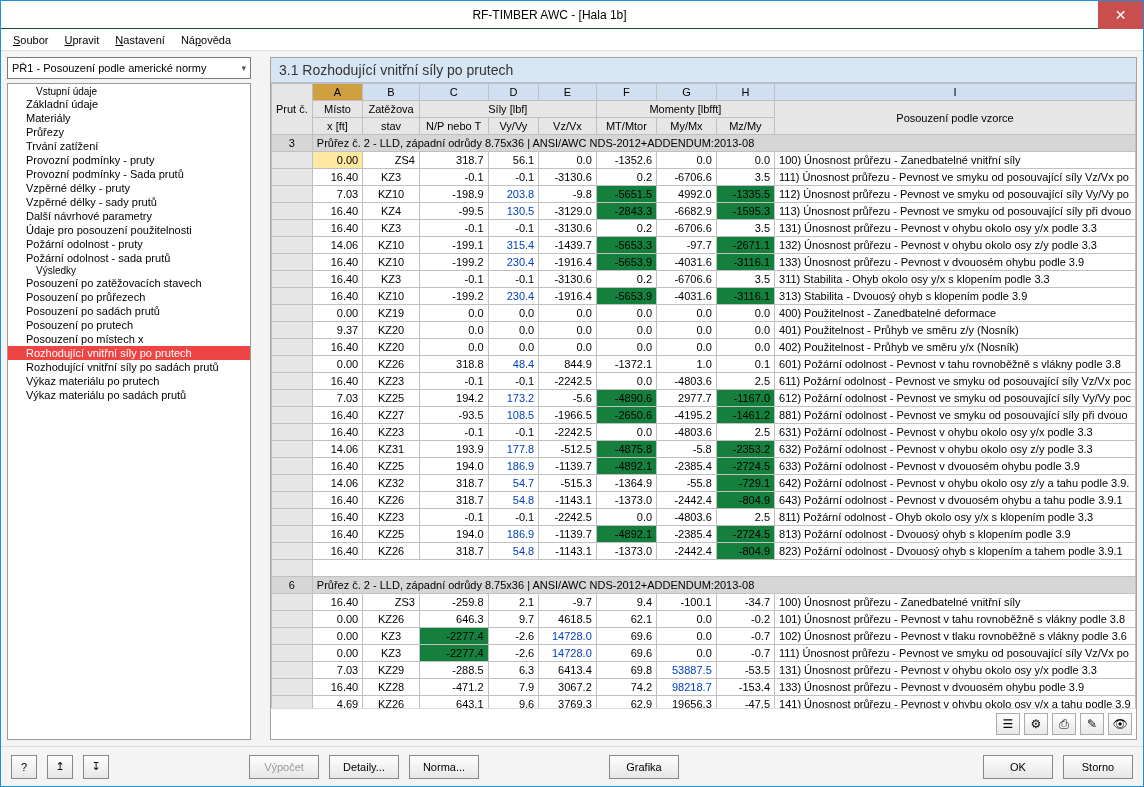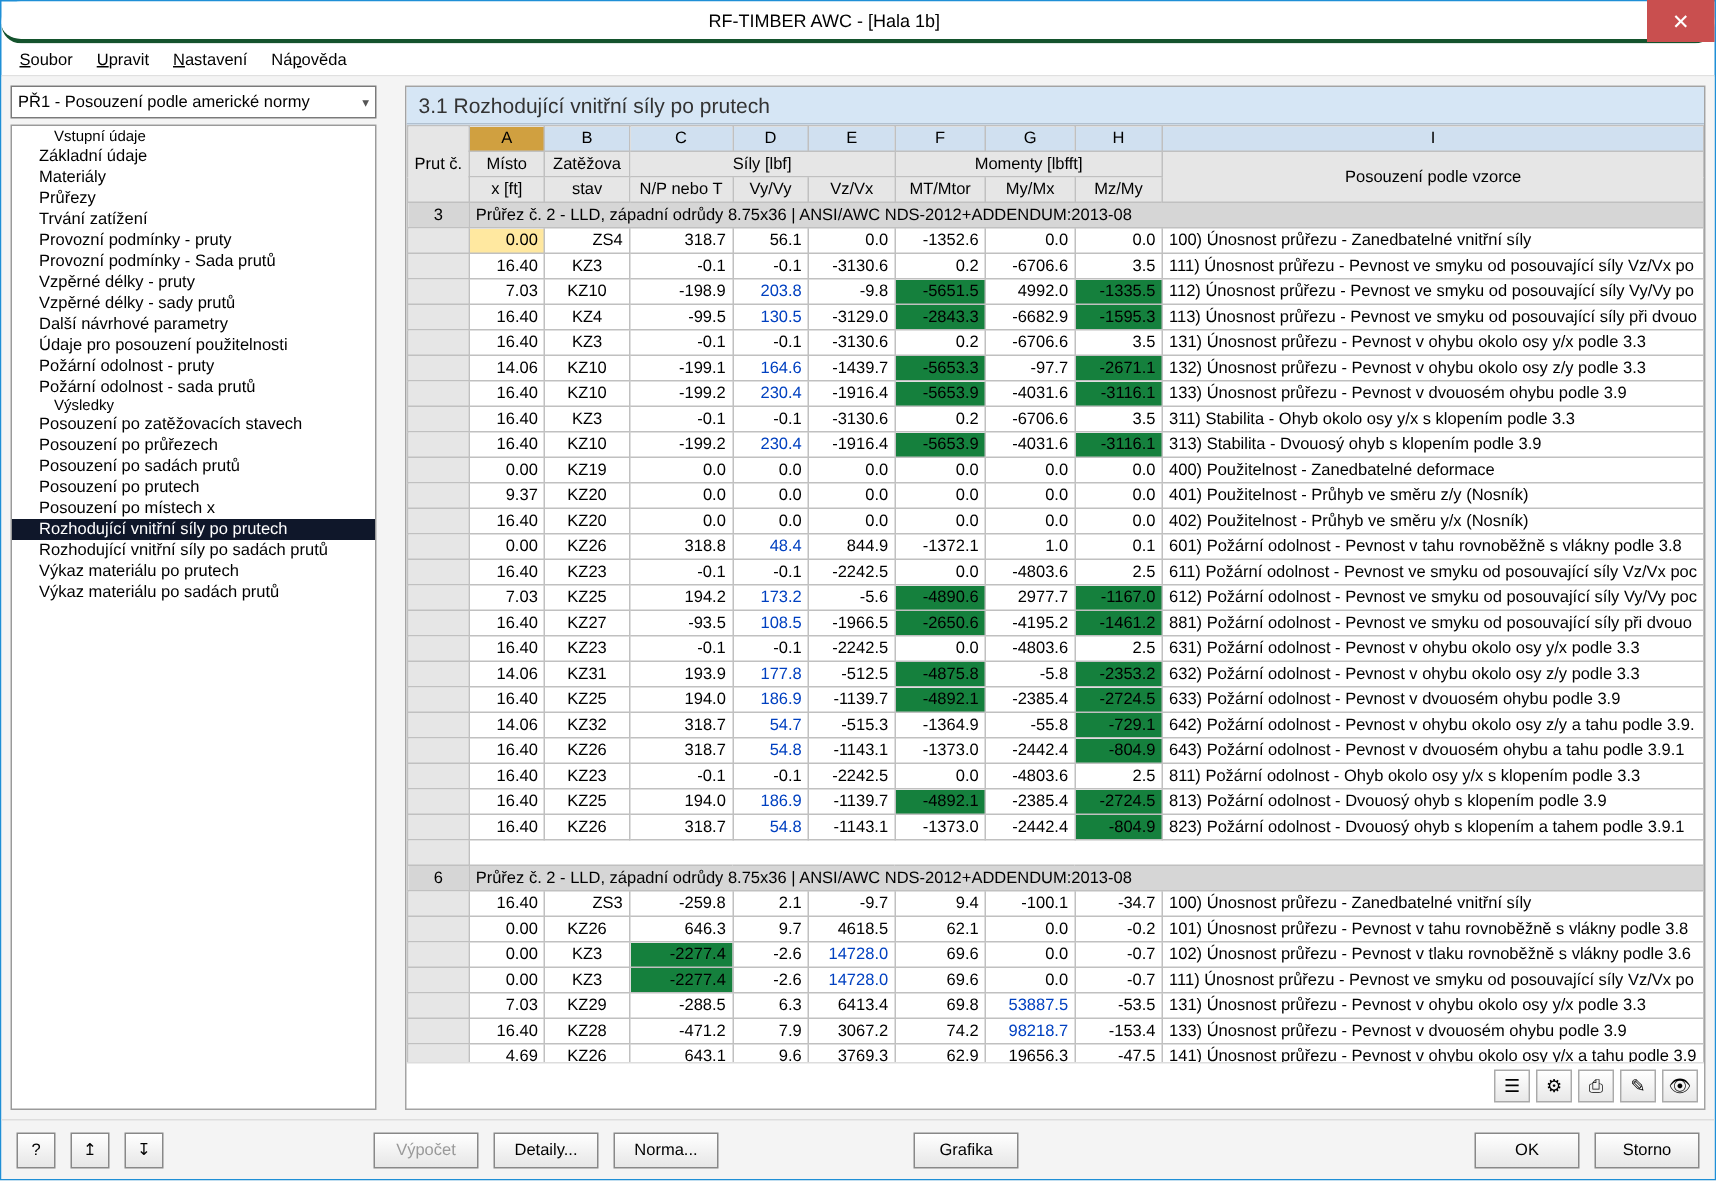--- a/index.html
+++ b/index.html
@@ -1,33 +1,33 @@
 <!DOCTYPE html>
 <html><head>
 <meta charset="utf-8">
 <style>
 * { margin: 0; padding: 0; box-sizing: border-box; font-family: "Segoe UI", Tahoma, sans-serif; font-size: 11px; }
 body { background: #f0f0f0; width: 1144px; height: 787px; overflow: hidden; }
 
 .window { border: 1px solid #1f8fd6; background: #fff; width: 1144px; height: 787px; display: flex; flex-direction: column; }
-.titlebar { background: #fff; height: 28px; display: flex; align-items: center; position: relative; border-bottom: 3px solid #14532d; border-radius: 13px; }
+.titlebar { background: #fff; height: 28px; display: flex; align-items: center; position: relative; border-bottom: 1px solid #14532d; }
 .titlebar-title { flex: 1; text-align: center; font-size: 12px; }
 .close-btn { width: 45px; height: 28px; background: #c94f4f; color: #fff; display: flex; align-items: center; justify-content: center; font-size: 14px; cursor: pointer; }
 .menubar { height: 22px; display: flex; align-items: center; gap: 4px; padding: 0 6px; border-bottom: 1px solid #e0e0e0; }
 .menubar span { padding: 2px 6px; cursor: pointer; }
 .menubar span u { text-decoration: underline; }
 
 .body-area { flex: 1; display: flex; padding: 6px; gap: 19px; background: #f4f4f4; overflow: hidden; }
 .left-panel { width: 244px; display: flex; flex-direction: column; gap: 4px; }
 .combo { height: 22px; border: 1px solid #7a7a7a; background: #fff; display: flex; align-items: center; padding: 0 4px; justify-content: space-between; }
 .combo .arrow { font-size: 9px; color: #555; }
 .tree { flex: 1; border: 1px solid #9a9a9a; background: #fff; padding: 2px 0; overflow: auto; }
 .tree-root { padding-left: 4px; font-size: 10px; margin-left: 24px; }
 .tree-item { padding: 1px 0 1px 18px; cursor: pointer; white-space: nowrap; }
-.tree-item.sel { background: #0f172a; color: #fff; }
+.tree-item.sel { background: #ef4444; color: #fff; }
 
 .right-panel { flex: 1; display: flex; flex-direction: column; border: 1px solid #a3a3a3; background: #fff; overflow: hidden; }
 .panel-header { background: #d6e6f5; padding: 4px 8px; font-size: 14px; color: #333; border-bottom: 1px solid #b0c0d0; }
 .grid-wrap { flex: 1; overflow: auto; }
 table { border-collapse: collapse; width: 100%; font-size: 11px; }
 th, td { border: 1px solid #c0c0c0; padding: 1px 4px; height: 17px; white-space: nowrap; overflow: hidden; }
 th { background: #e6e6e6; font-weight: normal; text-align: center; }
 th.letter { background: #d0e0f0; }
 th.letter.sel { background: #d0a040; color:#000; }
 td.rowhead { background: #e6e6e6; text-align: center; width: 40px; }
@@ -197,21 +197,21 @@
                 <td class="num ">0.2</td>
                 <td class="num ">-6706.6</td>
                 <td class="num ">3.5</td>
                 <td class="desc">131) Únosnost průřezu - Pevnost v ohybu okolo osy y/x podle 3.3</td>
               </tr>
               <tr>
                 <td class="rowhead"></td>
                 <td class="num ">14.06</td>
                 <td style="text-align:center">KZ10</td>
                 <td class="num ">-199.1</td>
-                <td class="num hlblue ">164.6</td>
+                <td class="num hlblue ">315.4</td>
                 <td class="num ">-1439.7</td>
                 <td class="num hlred ">-5653.3</td>
                 <td class="num ">-97.7</td>
                 <td class="num hlred ">-2671.1</td>
                 <td class="desc">132) Únosnost průřezu - Pevnost v ohybu okolo osy z/y podle 3.3</td>
               </tr>
               <tr>
                 <td class="rowhead"></td>
                 <td class="num ">16.40</td>
                 <td style="text-align:center">KZ10</td>

